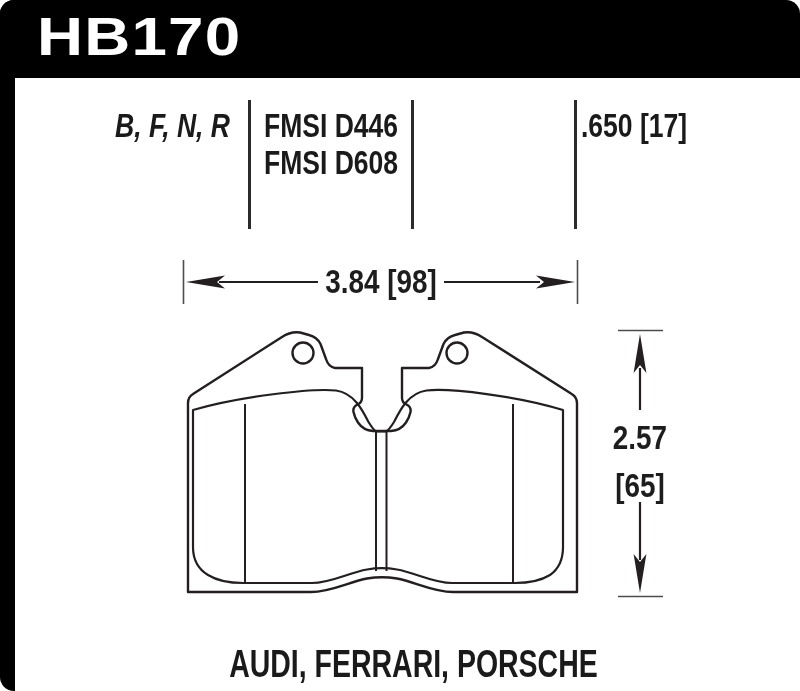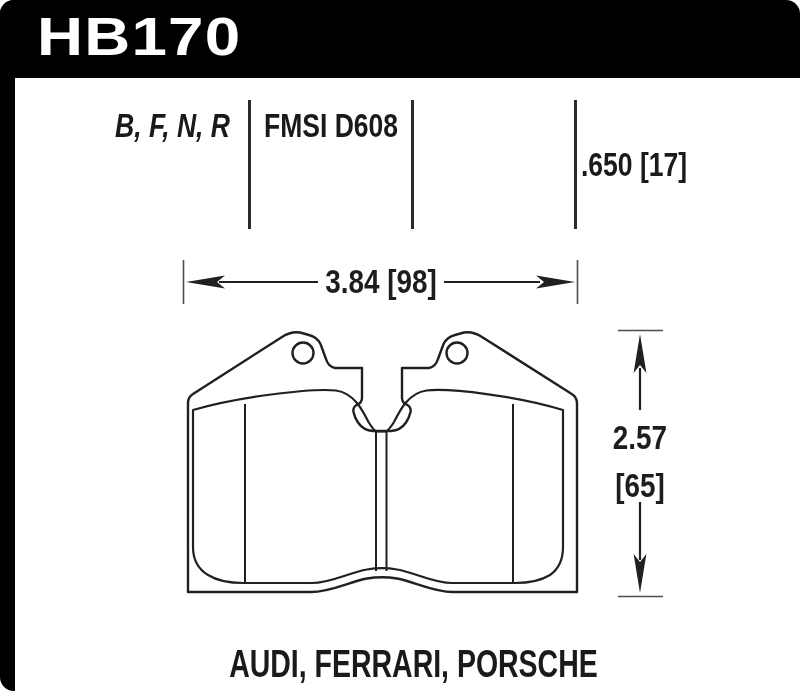--- a/index.html
+++ b/index.html
@@ -14,21 +14,21 @@
     position:absolute;left:37px;top:5px;color:#ffffff;
     font-size:54px;font-weight:bold;white-space:nowrap;
     transform:scaleX(1.18);transform-origin:0 50%;letter-spacing:1px;
   }
   
   .col{position:absolute;top:107px;color:#1a1a1a;}
   .col .cell{height:36.5px;line-height:36.5px;font-size:34px;font-weight:bold;white-space:nowrap;}
   .cond{display:inline-block;transform:scaleX(0.78);transform-origin:0 50%;white-space:nowrap;}
   .col-compounds{left:115px;font-style:italic;}
   .col-fmsi{left:264px;}
-  .col-thickness{left:581px;margin-top:39px;}
+  .col-thickness{left:581px;}
   .vdiv{position:absolute;top:100px;width:2.5px;height:129px;background:#2b2b2b;}
   .vdiv1{left:248px;}
   .vdiv2{left:411px;}
   .vdiv3{left:574px;}
   
   svg.drawing{position:absolute;left:0;top:0;width:800px;height:691px;}
   .dim-text{font-family:"Liberation Sans",sans-serif;font-weight:bold;font-size:34px;fill:#1d1d1d;}
   
   .applications{
     position:absolute;left:15px;top:638px;width:785px;height:52px;line-height:52px;
@@ -45,20 +45,21 @@
   <div class="banner">
     <div class="part-number">HB170</div>
   </div>
   <div class="left-strip"></div>
 
   <div>
     <div class="col col-compounds">
       <div class="cell"><span class="cond">B, F, N, R</span></div>
     </div>
     <div class="col col-fmsi">
+      <div class="cell"><span class="cond">FMSI D446</span></div>
       <div class="cell"><span class="cond">FMSI D608</span></div>
     </div>
     <div class="col col-thickness">
       <div class="cell"><span class="cond">.650 [17]</span></div>
       <div class="cell"><span class="cond"></span></div>
     </div>
     <div class="vdiv vdiv1"></div>
     <div class="vdiv vdiv2"></div>
     <div class="vdiv vdiv3"></div>
   </div>

